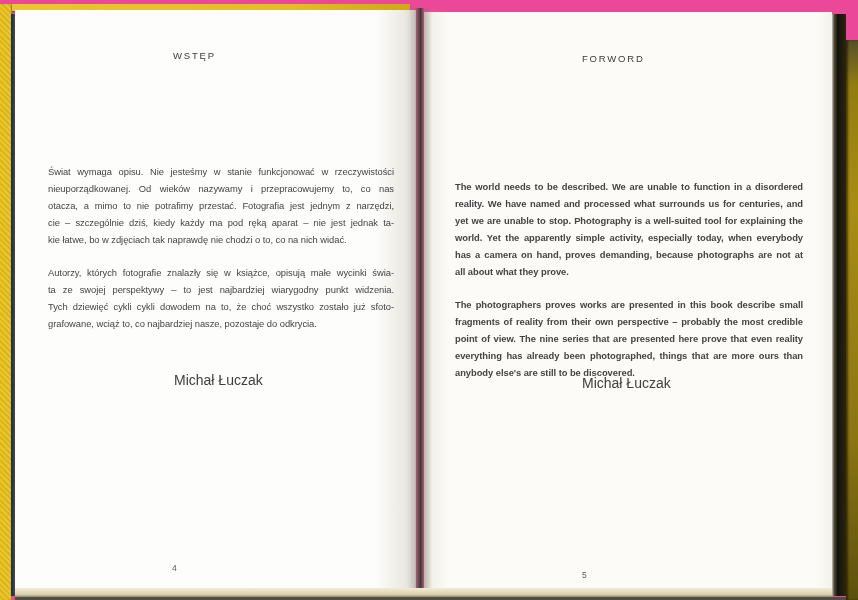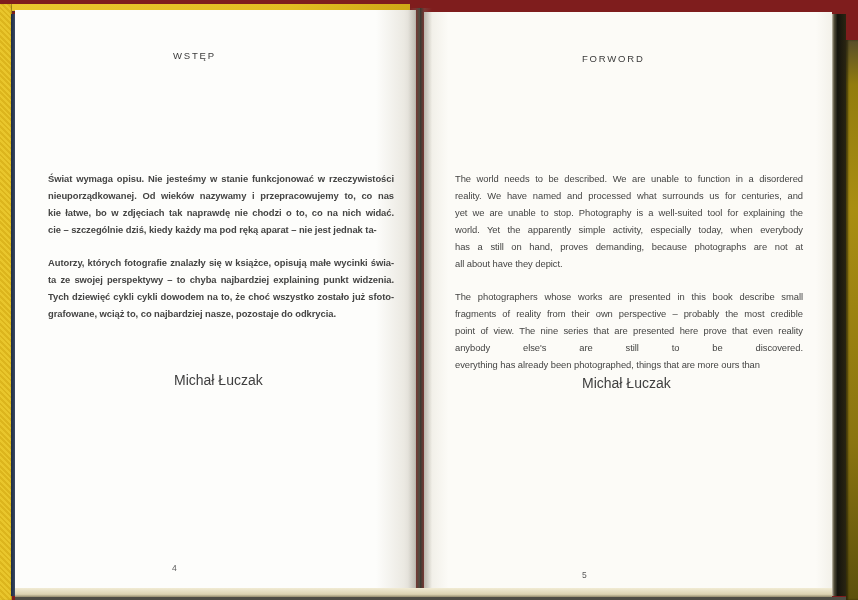--- a/index.html
+++ b/index.html
@@ -1,21 +1,21 @@
 <!DOCTYPE html>
 <html><head>
 <meta charset="utf-8">
 <style>
   html, body { margin: 0; padding: 0; }
   body {
     width: 858px; height: 600px; overflow: hidden;
     font-family: "Liberation Sans", sans-serif;
     background: #868c8f;
   }
-  .scene { position: relative; width: 858px; height: 600px; background: #7f1d1d; }
+  .scene { position: relative; width: 858px; height: 600px; background: #ec4899; }
 
   
   .cover-left {
     position: absolute; left: 0; top: 4px; width: 12px; height: 596px;
     background: repeating-linear-gradient(45deg, #e9c62c 0 2px, #dcb51d 2px 4px);
     box-shadow: inset -1px 0 1px rgba(90,70,0,.45);
   }
   .endband {
     position: absolute; left: 11px; top: 14px; width: 4px; height: 582px;
     background: linear-gradient(to right, #1f2c40, #2e3d56 60%, #3c4a63);
@@ -64,22 +64,22 @@
 
   
   .page-title {
     position: absolute; font-size: 9.5px; letter-spacing: 1.8px;
     color: #3a3a3a; font-weight: 400;
   }
   .page-left .page-title { left: 158px; top: 40px; }
   .page-right .page-title { left: 158px; top: 41px; }
 
   .body-text { position: absolute; color: #454545; }
-  .page-left  .body-text { left: 33px; top: 160px; width: 346px; font-weight: bold; }
-  .page-right .body-text { left: 31px; top: 158px; width: 348px; }
+  .page-left  .body-text { left: 33px; top: 153px; width: 346px; }
+  .page-right .body-text { left: 31px; top: 166px; width: 348px; font-weight: bold; }
 
   .paragraph { margin: 0 0 16px 0; }
   .line {
     font-size: 9.4px; line-height: 17px; letter-spacing: -0.05px;
     white-space: nowrap; text-align: justify; text-align-last: justify;
     color: #444443;
   }
   .paragraph .line:last-child { text-align-last: left; }
 
   .author { position: absolute; font-size: 14px; color: #3f3f3f; }
@@ -98,51 +98,52 @@
   <div class="cover-left"></div>
   <div class="endband"></div>
   <div class="cover-top"></div>
 
   <div class="page page-left">
     <div class="page-title">WSTĘP</div>
     <div class="body-text">
       <div class="paragraph">
           <div class="line">Świat wymaga opisu. Nie jesteśmy w stanie funkcjonować w rzeczywistości</div>
           <div class="line">nieuporządkowanej. Od wieków nazywamy i przepracowujemy to, co nas</div>
+          <div class="line">otacza, a mimo to nie potrafimy przestać. Fotografia jest jednym z narzędzi,</div>
+          <div class="line">cie – szczególnie dziś, kiedy każdy ma pod ręką aparat – nie jest jednak ta-</div>
           <div class="line">kie łatwe, bo w zdjęciach tak naprawdę nie chodzi o to, co na nich widać.</div>
-          <div class="line">cie – szczególnie dziś, kiedy każdy ma pod ręką aparat – nie jest jednak ta-</div>
         </div>
       <div class="paragraph">
           <div class="line">Autorzy, których fotografie znalazły się w książce, opisują małe wycinki świa-</div>
-          <div class="line">ta ze swojej perspektywy – to chyba najbardziej explaining punkt widzenia.</div>
+          <div class="line">ta ze swojej perspektywy – to jest najbardziej wiarygodny punkt widzenia.</div>
           <div class="line">Tych dziewięć cykli cykli dowodem na to, że choć wszystko zostało już sfoto-</div>
           <div class="line">grafowane, wciąż to, co najbardziej nasze, pozostaje do odkrycia.</div>
         </div>
     </div>
     <div class="author">Michał Łuczak</div>
     <div class="page-number">4</div>
   </div>
 
   <div class="page page-right">
     <div class="page-title">FORWORD</div>
     <div class="body-text">
       <div class="paragraph">
           <div class="line">The world needs to be described. We are unable to function in a disordered</div>
           <div class="line">reality. We have named and processed what surrounds us for centuries, and</div>
           <div class="line">yet we are unable to stop. Photography is a well-suited tool for explaining the</div>
           <div class="line">world. Yet the apparently simple activity, especially today, when everybody</div>
-          <div class="line">has a still on hand, proves demanding, because photographs are not at</div>
-          <div class="line">all about have they depict.</div>
+          <div class="line">has a camera on hand, proves demanding, because photographs are not at</div>
+          <div class="line">all about what they prove.</div>
         </div>
       <div class="paragraph">
-          <div class="line">The photographers whose works are presented in this book describe small</div>
+          <div class="line">The photographers proves works are presented in this book describe small</div>
           <div class="line">fragments of reality from their own perspective – probably the most credible</div>
           <div class="line">point of view. The nine series that are presented here prove that even reality</div>
+          <div class="line">everything has already been photographed, things that are more ours than</div>
           <div class="line">anybody else's are still to be discovered.</div>
-          <div class="line">everything has already been photographed, things that are more ours than</div>
         </div>
     </div>
     <div class="author">Michał Łuczak</div>
     <div class="page-number">5</div>
   </div>
 
   <div class="spine"></div>
   <div class="block-edge"></div>
   <div class="cover-right"></div>
   <div class="bottom-strip"></div>

